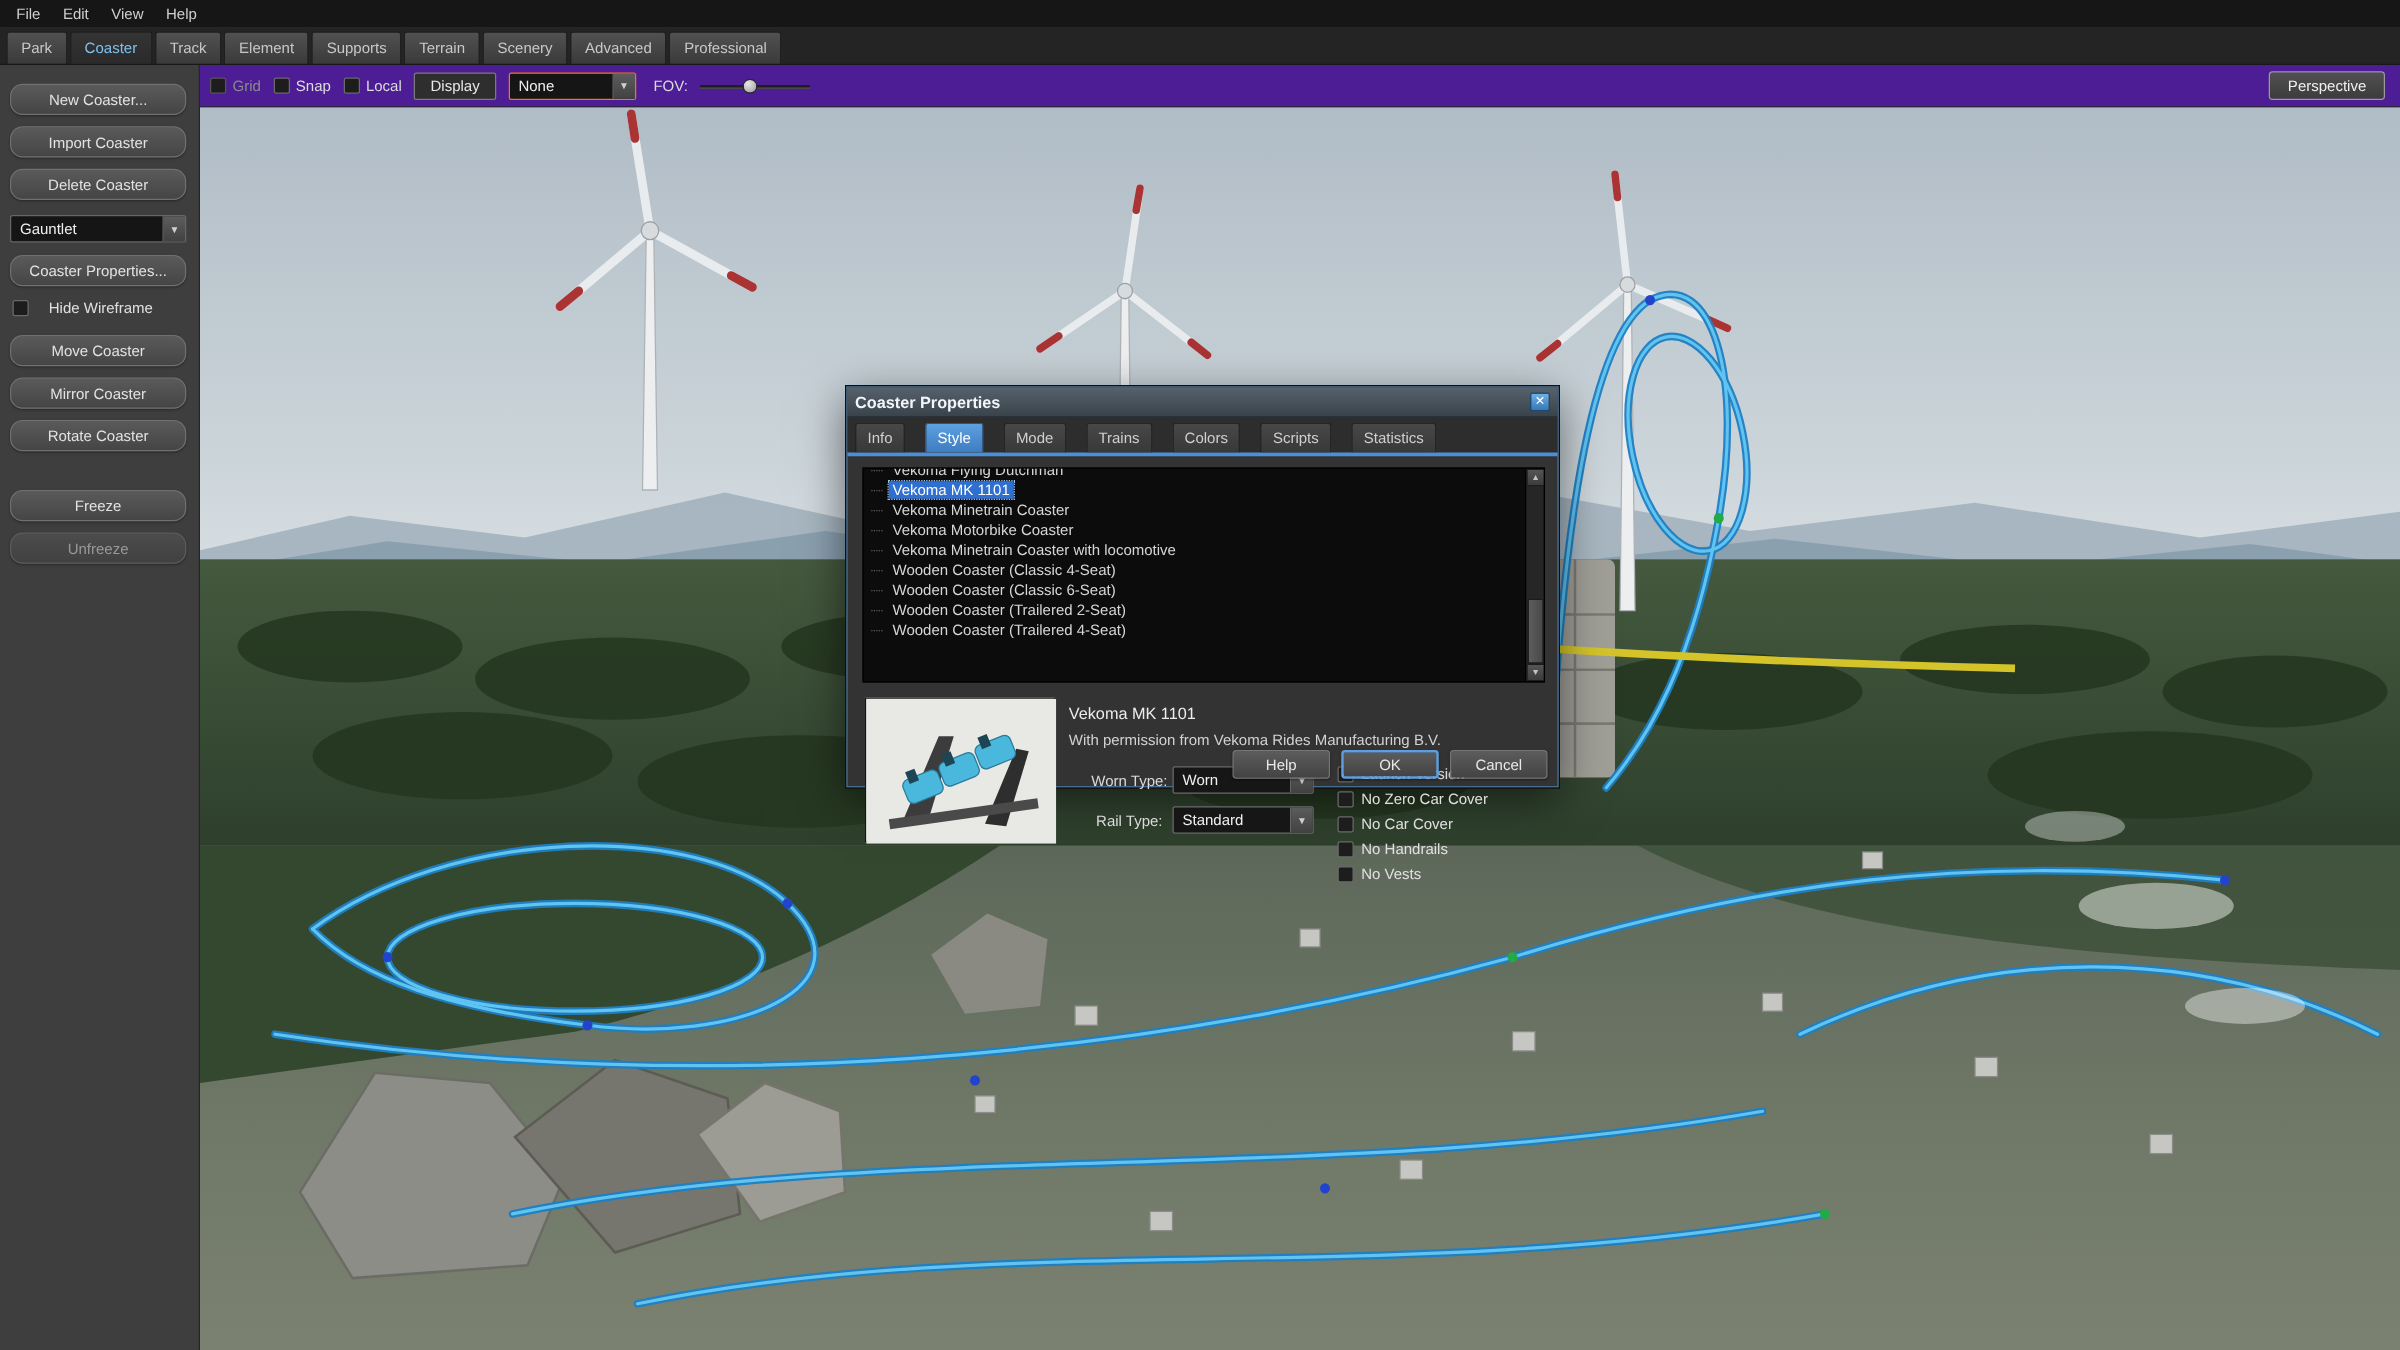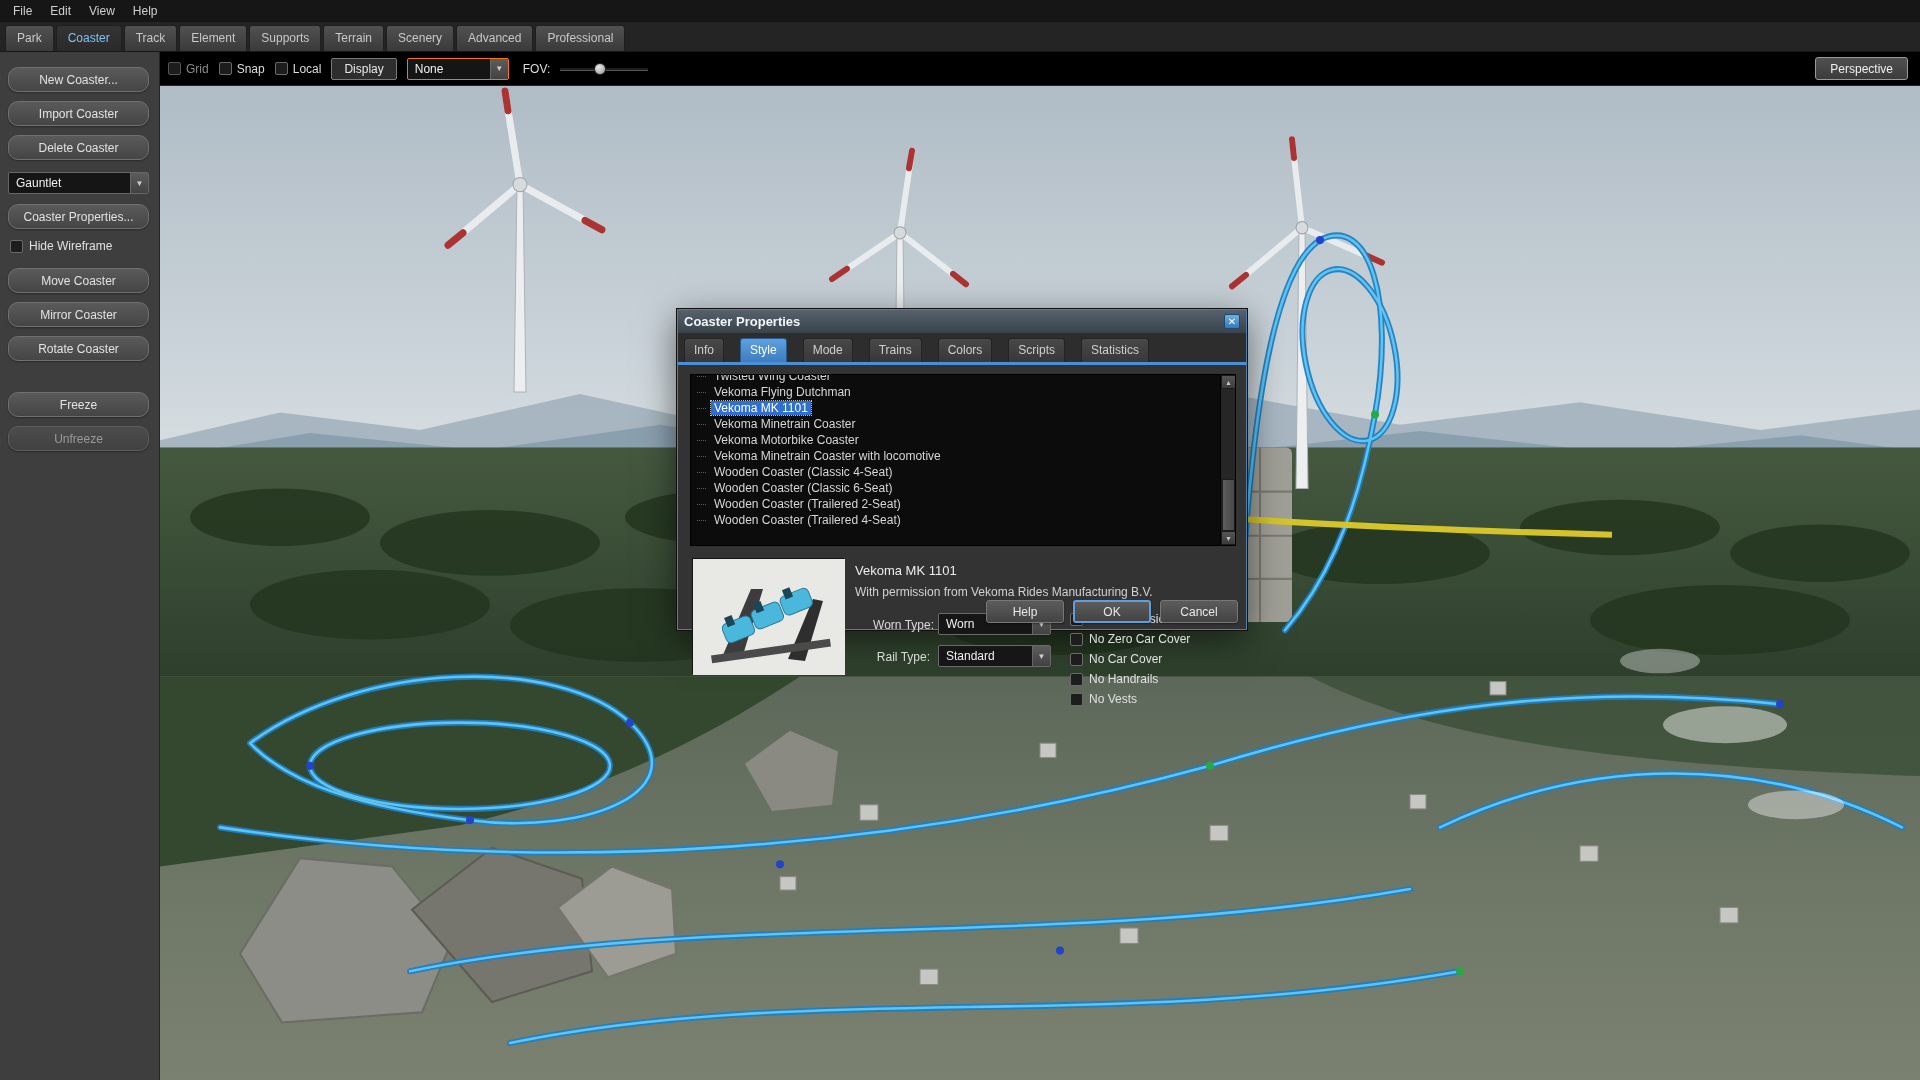--- a/index.html
+++ b/index.html
@@ -21,33 +21,33 @@
 
   
   .sidebar { width:160px; background:#3e3e3e; border-right:1px solid #262626; padding:15px 10px 0 8px;
              display:flex; flex-direction:column; }
   .side-btn { height:25px; margin-bottom:9px; border-radius:10px; background:linear-gradient(#5a5a5a,#454545);
               border:1px solid #707070; color:#e2e2e2; font-size:12px; display:flex; align-items:center;
               justify-content:center; box-shadow:0 1px 2px rgba(0,0,0,.35); white-space:nowrap; }
   .side-btn.disabled { color:#999; border-color:#5c5c5c; background:linear-gradient(#4c4c4c,#414141); }
   .gap-sm { height:3px; }
   .gap-lg { height:22px; }
-  .side-check { display:flex; align-items:center; gap:6px; margin:1px 0 12px 2px; }
+  .side-check { display:flex; align-items:center; gap:16px; margin:1px 0 12px 2px; }
   .checkbox-box { width:13px; height:13px; background:#1d1d1d; border:1px solid #6a6a6a; border-radius:2px;
                   display:inline-flex; align-items:center; justify-content:center; color:#e8e8e8; font-size:11px; line-height:1; }
   .checkbox-box.checked::after { content:"✓"; }
   .side-check span.lbl { color:#e0e0e0; font-size:12px; }
   .side-select { height:22px; margin:0 0 10px 0; display:flex; background:#151515; border:1px solid #666; border-radius:2px; }
   .side-select .val { flex:1; color:#f0f0f0; font-size:12px; display:flex; align-items:center; padding-left:7px; }
   .dd-arrow-btn { width:18px; background:linear-gradient(#5c5c5c,#424242); border-left:1px solid #666;
                   color:#cfcfcf; font-size:8px; display:flex; align-items:center; justify-content:center; }
 
   
   .main-col { flex:1; display:flex; flex-direction:column; min-width:0; }
-  .toolbar { height:34px; background:#000000; border-bottom:1px solid #262626; display:flex; align-items:center;
+  .toolbar { height:34px; background:#4c1d95; border-bottom:1px solid #262626; display:flex; align-items:center;
              padding:0 12px 0 8px; gap:10px; }
   .tb-check { display:flex; align-items:center; gap:5px; }
   .tb-check .lbl { font-size:12px; color:#dcdcdc; }
   .tb-check.disabled .lbl { color:#8a8a8a; }
   .tb-check.disabled .checkbox-box { border-color:#555; }
   .tb-btn { height:22px; padding:0 12px; background:#2e2e2e; border:1px solid #7a7a7a; border-radius:2px;
             color:#e8e8e8; font-size:12px; display:flex; align-items:center; }
   .tb-select { width:102px; height:22px; display:flex; background:#151515; border:1px solid #f97316; border-radius:2px; }
   .tb-select .val { flex:1; color:#f0f0f0; font-size:12px; display:flex; align-items:center; padding-left:7px; }
   .fov-label { font-size:12px; color:#dcdcdc; margin-left:4px; }
@@ -371,23 +371,20 @@
       <span class="dlg-tab">Trains</span>
       <span class="dlg-tab">Colors</span>
       <span class="dlg-tab">Scripts</span>
       <span class="dlg-tab">Statistics</span>
     </div>
     <div class="dlg-tab-line"></div>
 
     <div class="style-list">
       <div class="list-inner">
         <div class="list-row">
-            <span class="item-label">Twisted Wing Coaster</span>
-          </div>
-        <div class="list-row">
             <span class="item-label">Vekoma Flying Dutchman</span>
           </div>
         <div class="list-row selected">
             <span class="item-label">Vekoma MK 1101</span>
           </div>
         <div class="list-row">
             <span class="item-label">Vekoma Minetrain Coaster</span>
           </div>
         <div class="list-row">
             <span class="item-label">Vekoma Motorbike Coaster</span>

